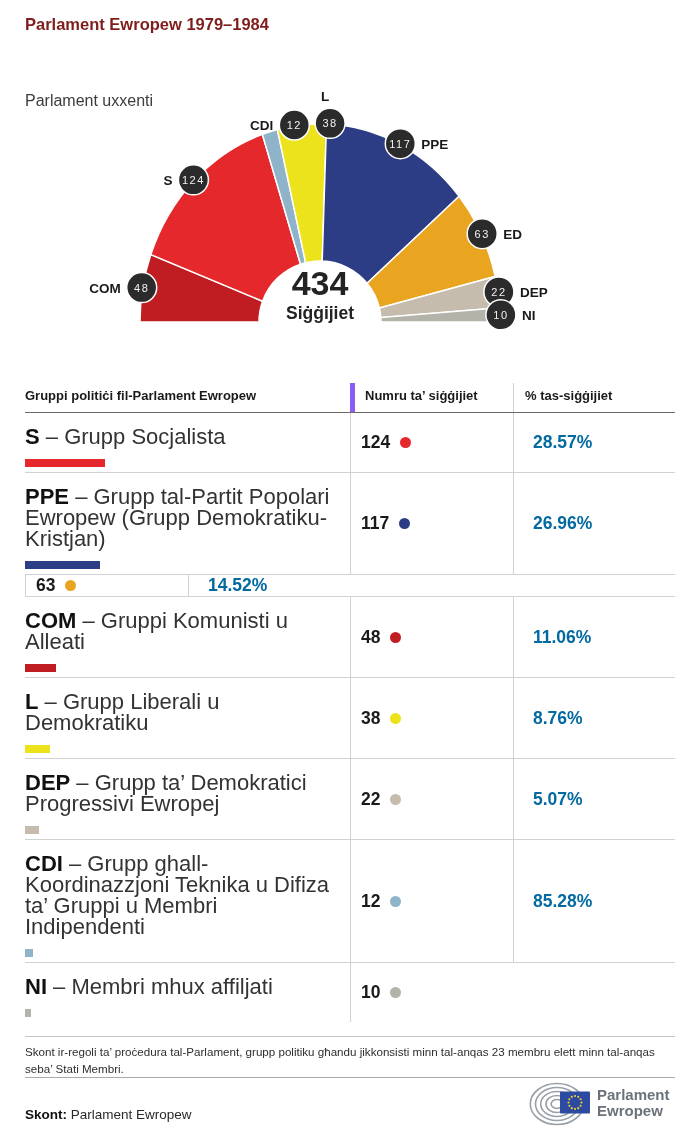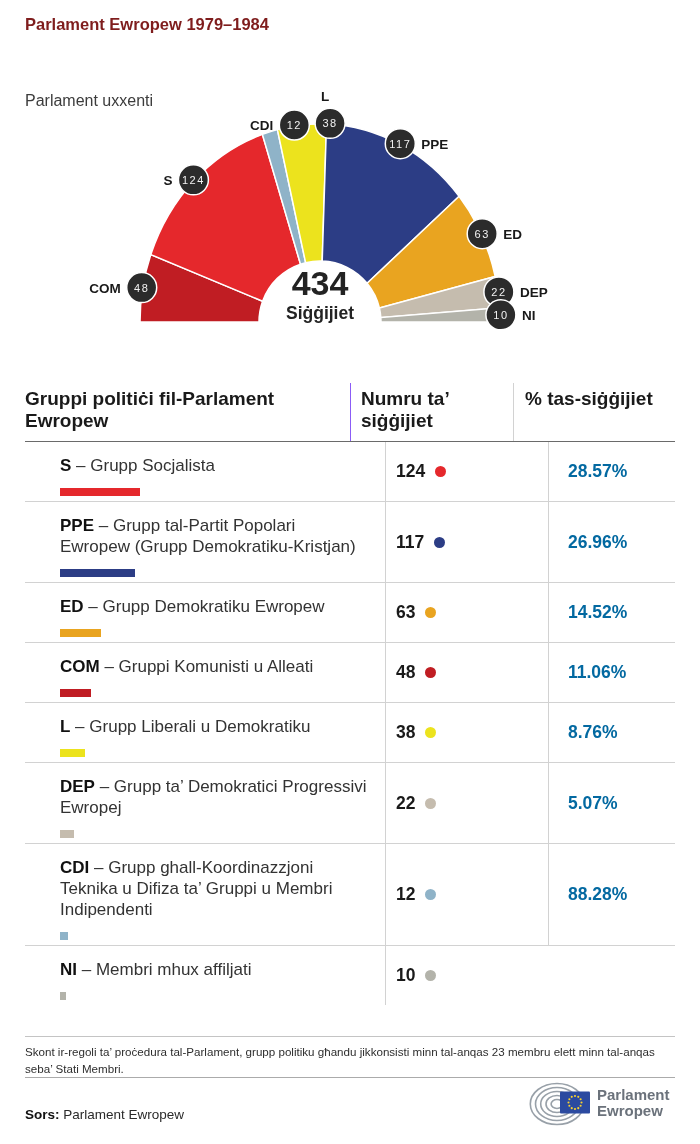--- a/index.html
+++ b/index.html
@@ -7,28 +7,28 @@
        font-family:"Liberation Sans", sans-serif;color:#222;}
   .title{position:absolute;left:25px;top:15px;font-size:16.5px;font-weight:bold;color:#7f1d1d;}
   .subtitle{position:absolute;left:25px;top:45px;font-size:16px;color:#3c3c3c;margin-top:47px;}
   .chart{position:absolute;left:0;top:88px;}
   .total{font-size:34px;font-weight:bold;text-anchor:middle;fill:#232323;}
   .totalLabel{font-size:17.5px;font-weight:bold;text-anchor:middle;fill:#232323;}
   .glabel{font-size:13.5px;font-weight:bold;fill:#191919;}
   .bnum{font-size:11px;fill:#f2f2f2;letter-spacing:1.5px;text-anchor:middle;}
   .table{position:absolute;left:25px;top:383px;width:650px;}
   .thead{display:flex;border-bottom:1px solid #6a6a6a;}
-  .thead>div{font-size:19px;font-weight:bold;color:#1a1a1a;padding:5px 0 9px 0;box-sizing:border-box;}
+  .thead>div{font-size:13px;font-weight:bold;color:#1a1a1a;padding:5px 0 9px 0;box-sizing:border-box;}
   .hc1{width:325px;}
-  .hc2{width:163px;border-left:1px solid #8b5cf6;padding-left:10px !important;}
+  .hc2{width:163px;border-left:5px solid #8b5cf6;padding-left:10px !important;}
   .hc3{flex:1;border-left:1px solid #d2d2d2;padding-left:11px !important;}
   .trow{display:flex;border-bottom:1px solid #d2d2d2;}
   .trow:last-child{border-bottom:none;}
   .c1{width:325px;position:relative;padding:13px 16px 25px 0;box-sizing:border-box;
-      font-size:17px;line-height:21px;color:#333;margin-left:35px;}
+      font-size:22px;line-height:21px;color:#333;}
   .c1 strong{color:#111;}
   .gbar{position:absolute;left:0;bottom:5px;height:8px;}
   .c2{width:163px;box-sizing:border-box;border-left:1px solid #d2d2d2;padding-left:10px;
       display:flex;align-items:center;}
   .c3{flex:1;border-left:1px solid #d2d2d2;padding-left:19px;display:flex;align-items:center;
       font-weight:bold;font-size:17.5px;color:#0369a1;text-align:center;}
   .seats{font-weight:bold;font-size:17.5px;color:#1a1a1a;}
   .dot{width:11px;height:11px;border-radius:50%;margin-left:10px;}
   .footnote{position:absolute;left:25px;top:1036px;width:650px;border-top:1px solid #c4c4c4;
       border-bottom:1px solid #ababab;padding:6px 0 0 0;font-size:11.6px;line-height:17px;color:#2e2e2e;}
@@ -103,21 +103,20 @@
         </div>
         <div class="trow">
           <div class="c1"><strong>PPE</strong> – Grupp tal-Partit Popolari Ewropew (Grupp Demokratiku-Kristjan)<div class="gbar" style="background: rgb(44, 61, 133); width: 75px;"></div></div>
           <div class="c2">
             <span class="seats">117</span>
             <span class="dot" style="background: rgb(44, 61, 133);"></span>
           </div>
           <div class="c3">26.96%</div>
         </div>
         <div class="trow">
-          <div class="c1"><strong>ED</strong> – Grupp Demokratiku Ewropew<div class="gbar" style="background: rgb(233, 164, 32); width: 41px;"></div></div>
           <div class="c2">
             <span class="seats">63</span>
             <span class="dot" style="background: rgb(233, 164, 32);"></span>
           </div>
           <div class="c3">14.52%</div>
         </div>
         <div class="trow">
           <div class="c1"><strong>COM</strong> – Gruppi Komunisti u Alleati<div class="gbar" style="background: rgb(192, 29, 35); width: 31px;"></div></div>
           <div class="c2">
             <span class="seats">48</span>
@@ -140,36 +139,36 @@
             <span class="dot" style="background: rgb(197, 188, 174);"></span>
           </div>
           <div class="c3">5.07%</div>
         </div>
         <div class="trow">
           <div class="c1"><strong>CDI</strong> – Grupp ghall-Koordinazzjoni Teknika u Difiza ta’ Gruppi u Membri Indipendenti<div class="gbar" style="background: rgb(143, 179, 200); width: 8px;"></div></div>
           <div class="c2">
             <span class="seats">12</span>
             <span class="dot" style="background: rgb(143, 179, 200);"></span>
           </div>
-          <div class="c3">88.28%</div>
+          <div class="c3">85.28%</div>
         </div>
         <div class="trow">
           <div class="c1"><strong>NI</strong> – Membri mhux affiljati<div class="gbar" style="background: rgb(179, 179, 170); width: 6px;"></div></div>
           <div class="c2">
             <span class="seats">10</span>
             <span class="dot" style="background: rgb(179, 179, 170);"></span>
           </div>
         </div>
       </div>
   </div>
 
   <div class="footnote">Skont ir-regoli ta’ proċedura tal-Parlament, grupp politiku għandu jikkonsisti minn tal-anqas 23 membru elett minn tal-anqas seba’ Stati Membri.</div>
 
   <div class="source">
-    <strong>Sors:</strong>
+    <strong>Skont:</strong>
     <span>Parlament Ewropew</span>
   </div>
 
   <svg class="logo" width="172" height="50" viewBox="0 0 172 50">
     <g fill="none" stroke="#98a0a8" stroke-width="1.6">
       <ellipse cx="34" cy="26" rx="5.9" ry="4.5"></ellipse>
       <ellipse cx="34" cy="26" rx="11" ry="8.5"></ellipse>
       <ellipse cx="34" cy="26" rx="16.3" ry="12.5"></ellipse>
       <ellipse cx="34" cy="26" rx="21.5" ry="16.5"></ellipse>
       <ellipse cx="34" cy="26" rx="26.7" ry="20.5"></ellipse>

